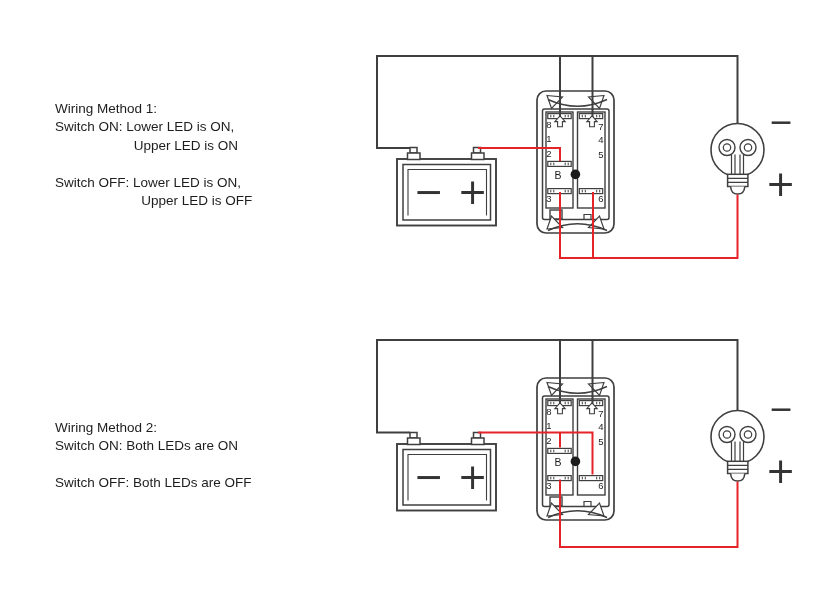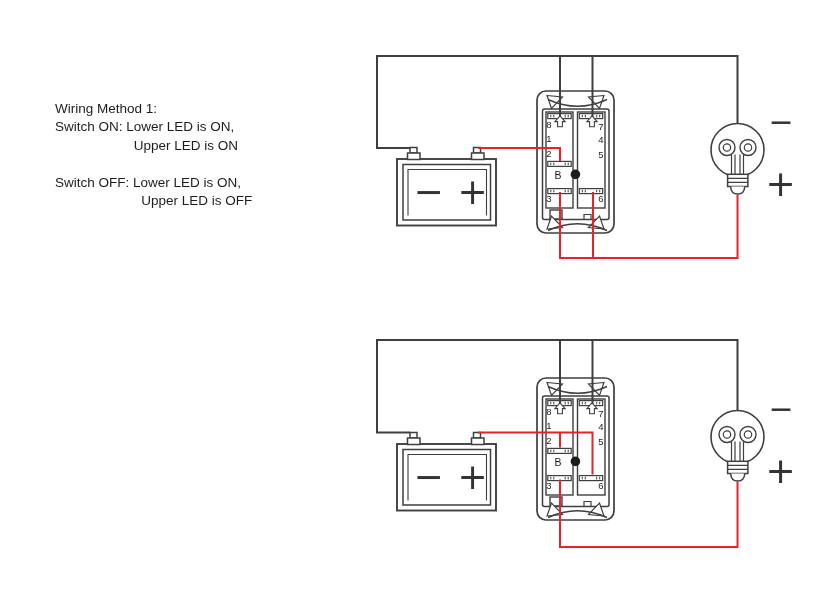--- a/index.html
+++ b/index.html
@@ -25,20 +25,24 @@
 <body>
 
 <div class="canvas">
 
   <div class="caption caption-1">Wiring Method 1:
 Switch ON: Lower LED is ON,
                      Upper LED is ON
 
 Switch OFF: Lower LED is ON,
                        Upper LED is OFF</div>
+  <div class="caption caption-2">Wiring Method 2:
+Switch ON: Both LEDs are ON
+
+Switch OFF: Both LEDs are OFF</div>
 
   <svg class="svg-1" width="840" height="300" viewBox="0 0 840 300">
 
     <g>
       <rect class="s" x="397" y="159" width="99" height="66.5" stroke-width="1.9"></rect>
       <rect class="s" x="403" y="164.5" width="87.5" height="55.5" stroke-width="1.5"></rect>
       <path class="s" d="M408,215.5 V169.5 H486.5 V215.5" stroke-width="1.1"></path>
       <g>
         <rect class="sw" x="410" y="147.5" width="7" height="5.5" stroke-width="1.5"></rect>
         <rect class="sw" x="407.5" y="153" width="12.5" height="6.5" stroke-width="1.5"></rect>

